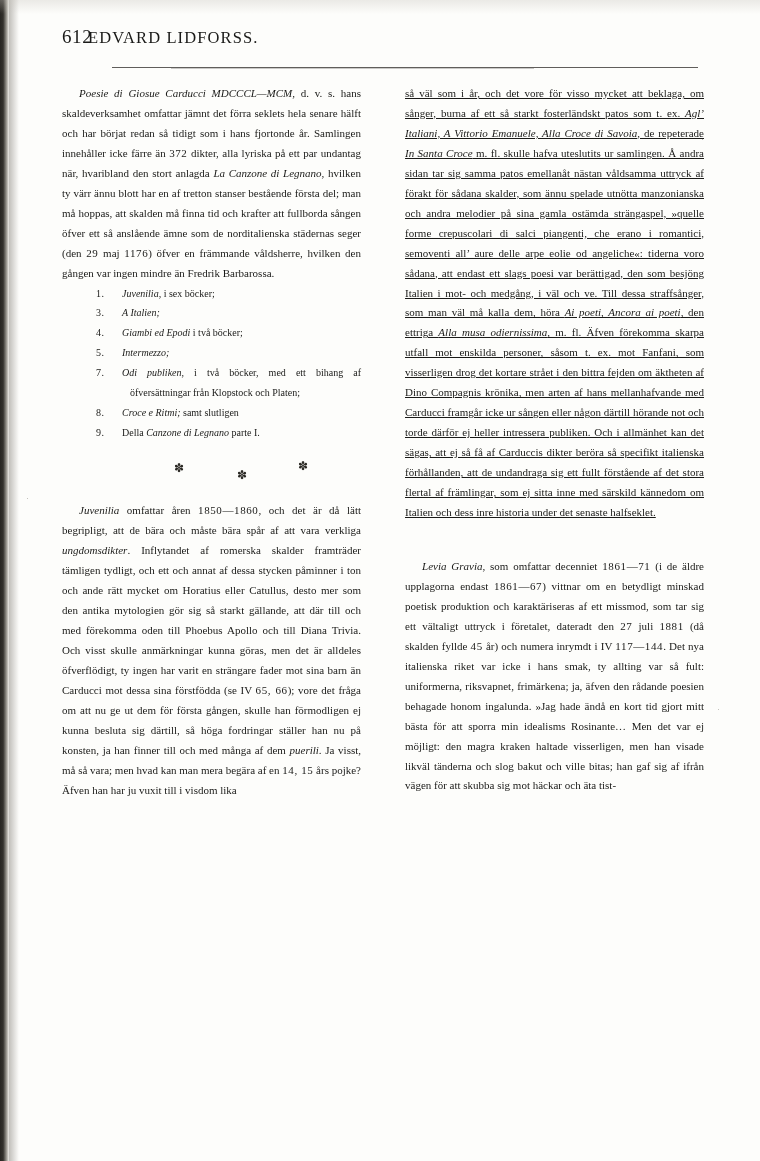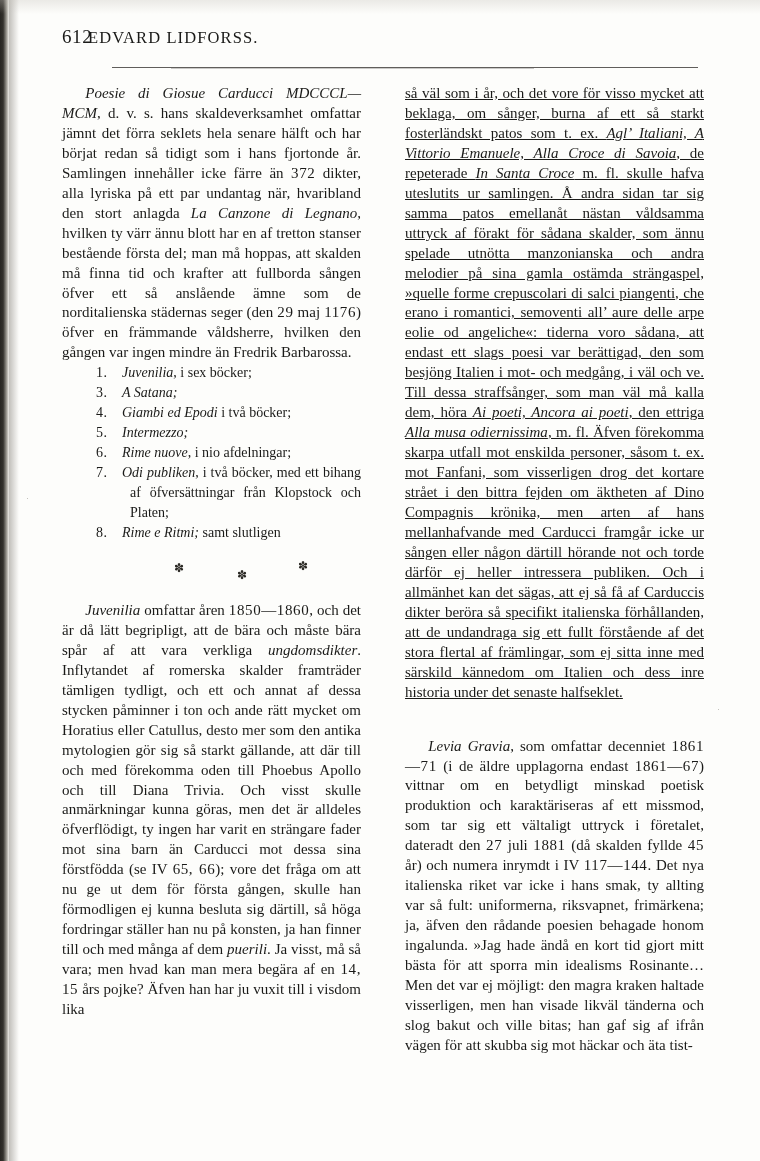--- a/index.html
+++ b/index.html
@@ -98,21 +98,21 @@
     display: flex;
     gap: 44px;
   }
   .col {
     width: 299px;
   }
   .col p {
     margin: 0;
     text-align: justify;
     text-justify: inter-word;
-    font-size: 15px;
+    font-size: 11px;
     line-height: 19.95px;
     hyphens: none;
   }
   .col p.indent {
     text-indent: 1.55em;
   }
   .col p.noindent {
     text-indent: 0;
     text-decoration: underline;
   }
@@ -124,21 +124,21 @@
     letter-spacing: 0.6px;
   }
 
   
   .works {
     margin: 0;
     padding: 0;
     list-style: none;
   }
   .works li {
-    font-size: 14px;
+    font-size: 10px;
     line-height: 19.95px;
     text-align: left;
     padding-left: 34px;
     text-indent: -34px;
     margin-left: 34px;
   }
   .works li .num {
     display: inline-block;
     width: 26px;
     text-indent: 0;
@@ -196,36 +196,36 @@
     <div class="columns">
 
       <div class="col">
         <p class="indent"><i>Poesie di Giosue Carducci MDCCCL—MCM</i>, d. v. s. hans skaldeverksamhet omfattar jämnt det förra seklets hela senare hälft och har börjat redan så tidigt som i hans fjortonde år. Samlingen innehåller icke färre än <span class="oldnum">372</span> dikter, alla lyriska på ett par undantag när, hvaribland den stort anlagda <i>La Canzone di Legnano</i>, hvilken ty värr ännu blott har en af tretton stanser bestående första del; man må hoppas, att skalden må finna tid och krafter att fullborda sången öfver ett så anslående ämne som de norditalienska städernas seger (den <span class="oldnum">29</span> maj <span class="oldnum">1176</span>) öfver en främmande våldsherre, hvilken den gången var ingen mindre än Fredrik Barbarossa.</p>
 
         <ol class="works">
           <li>
             <span class="num oldnum">1.</span><span><i>Juvenilia</i>, i sex böcker;</span>
           </li>
           <li>
-            <span class="num oldnum">3.</span><span><i>A Satana;</i></span>
+            <span class="num oldnum">3.</span><span><i>A Italien;</i></span>
           </li>
           <li>
             <span class="num oldnum">4.</span><span><i>Giambi ed Epodi</i> i två böcker;</span>
           </li>
           <li>
             <span class="num oldnum">5.</span><span><i>Intermezzo;</i></span>
-          </li>
-          <li>
-            <span class="num oldnum">6.</span><span><i>Rime nuove</i>, i nio afdelningar;</span>
           </li>
           <li class="wrap">
             <span class="num oldnum">7.</span><span><i>Odi publiken</i>, i två böcker, med ett bihang af öfversättningar från Klopstock och Platen;</span>
           </li>
           <li>
-            <span class="num oldnum">8.</span><span><i>Rime e Ritmi;</i> samt slutligen</span>
+            <span class="num oldnum">8.</span><span><i>Croce e Ritmi;</i> samt slutligen</span>
+          </li>
+          <li>
+            <span class="num oldnum">9.</span><span>Della <i>Canzone di Legnano</i> parte I.</span>
           </li>
         </ol>
 
         <div class="asterism">
           <span class="ast-a">✽</span>
           <span class="ast-b">✽</span>
           <span class="ast-c">✽</span>
         </div>
 
         <p class="indent"><i>Juvenilia</i> omfattar åren <span class="oldnum">1850—1860</span>, och det är då lätt begripligt, att de bära och måste bära spår af att vara verkliga <i>ungdomsdikter</i>. Inflytandet af romerska skalder framträder tämligen tydligt, och ett och annat af dessa stycken påminner i ton och ande rätt mycket om Horatius eller Catullus, desto mer som den antika mytologien gör sig så starkt gällande, att där till och med förekomma oden till Phoebus Apollo och till Diana Trivia. Och visst skulle anmärkningar kunna göras, men det är alldeles öfverflödigt, ty ingen har varit en strängare fader mot sina barn än Carducci mot dessa sina förstfödda (se IV <span class="oldnum">65, 66</span>); vore det fråga om att nu ge ut dem för första gången, skulle han förmodligen ej kunna besluta sig därtill, så höga fordringar ställer han nu på konsten, ja han finner till och med många af dem <i>puerili</i>. Ja visst, må så vara; men hvad kan man mera begära af en <span class="oldnum">14, 15</span> års pojke? Äfven han har ju vuxit till i visdom lika</p>

